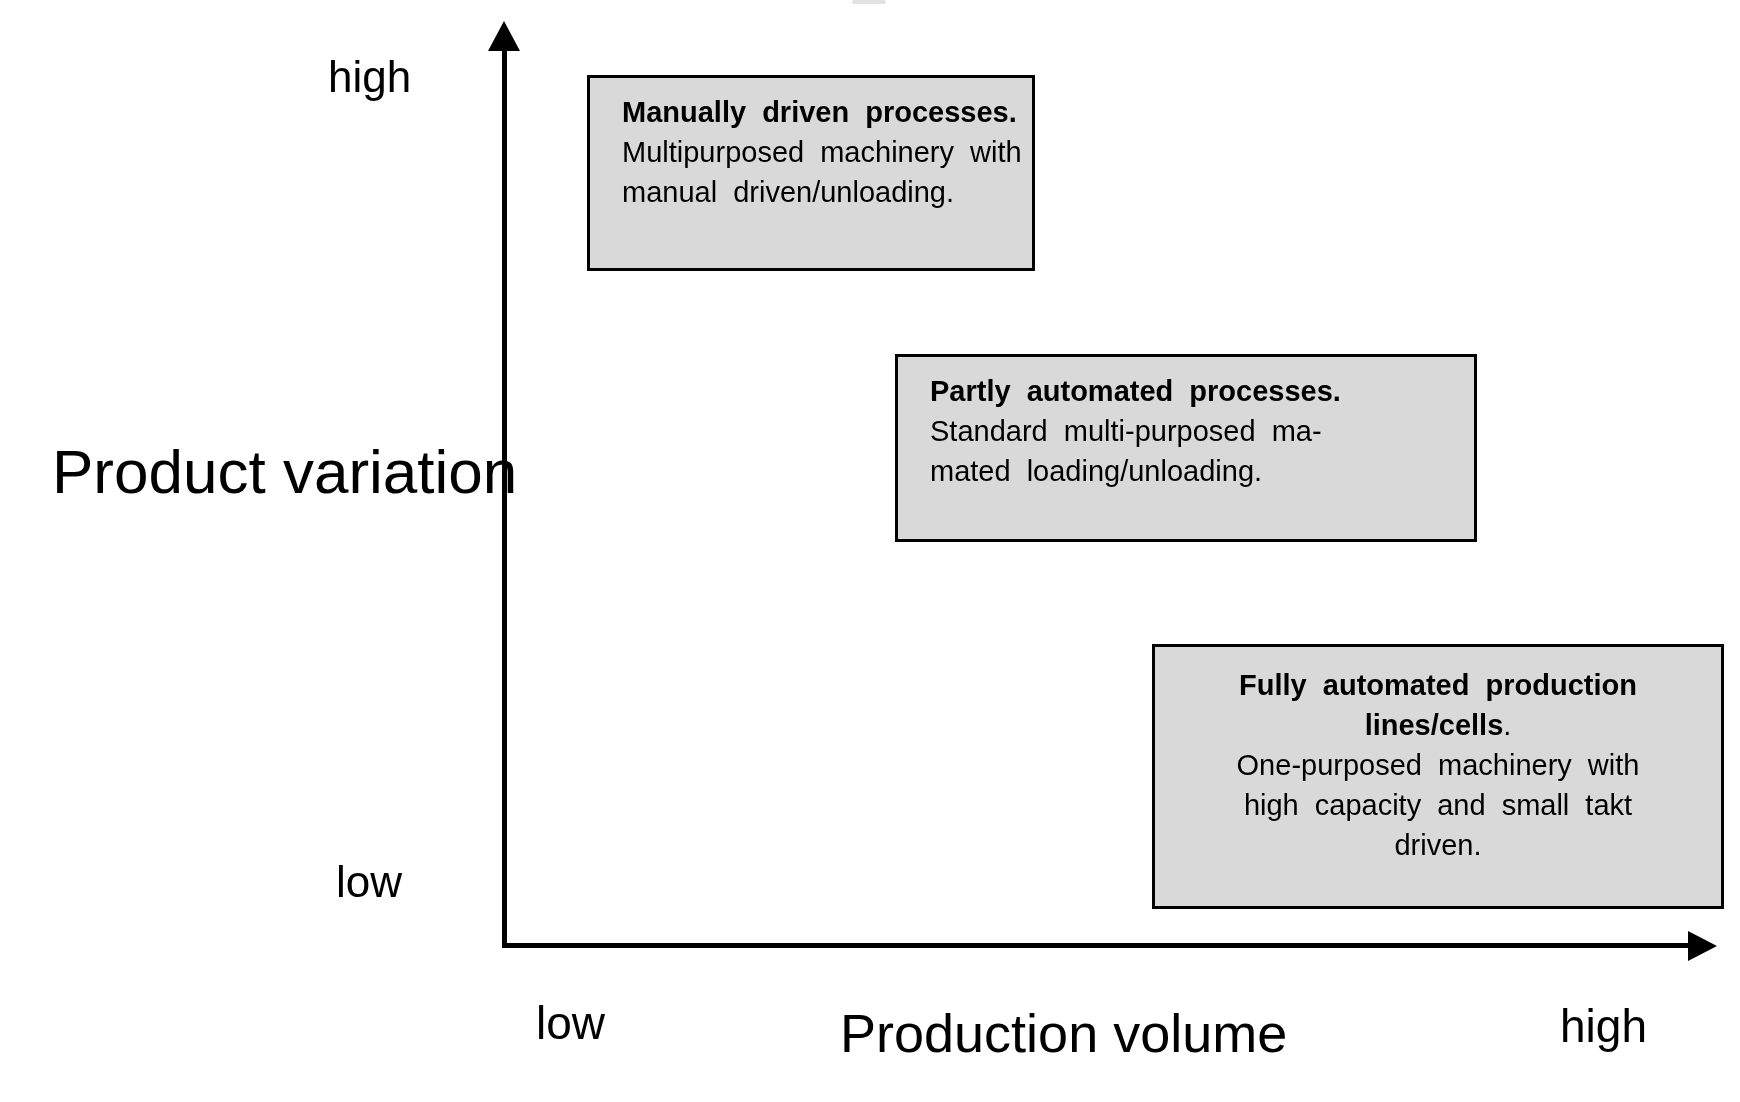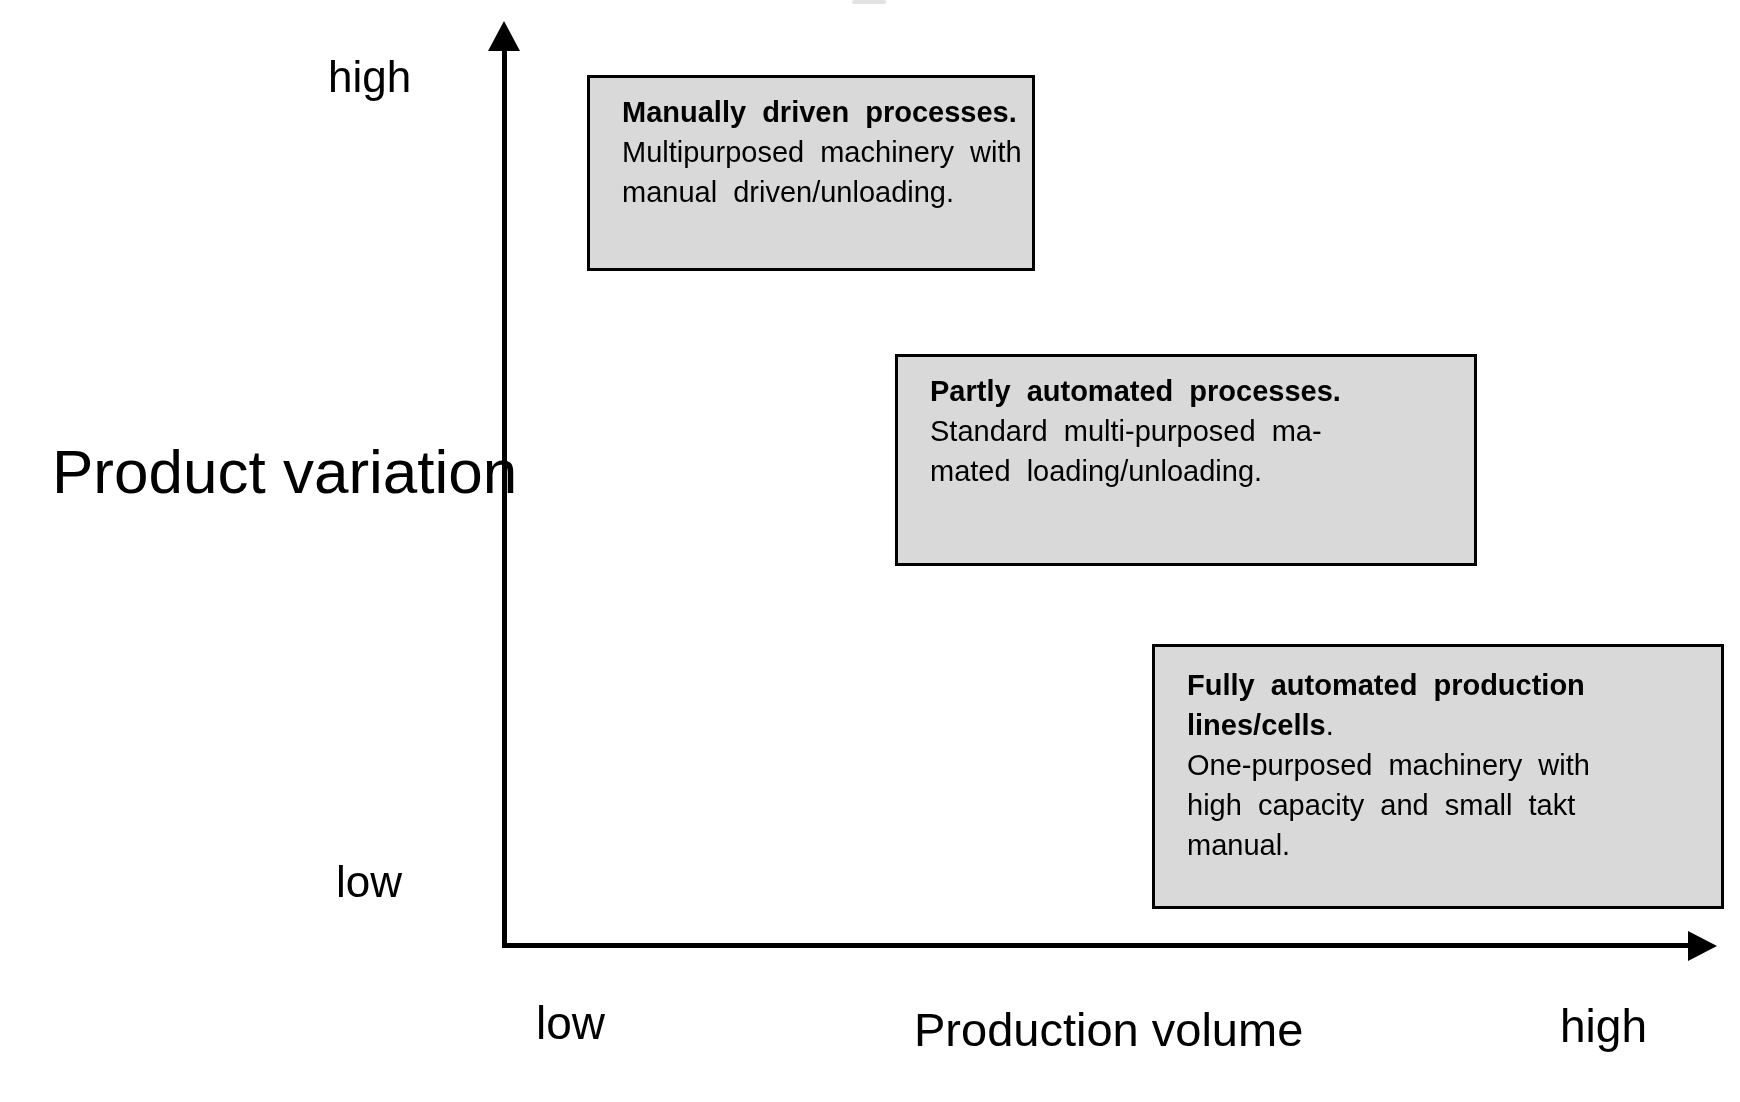--- a/index.html
+++ b/index.html
@@ -57,21 +57,21 @@
   
   .axis-label {
     position: absolute;
     line-height: 1.1;
     white-space: nowrap;
   }
   .y-high   { left: 328px; top: 53px;   font-size: 44px; }
   .y-low    { left: 336px; top: 858px;  font-size: 44px; }
   .y-title  { left: 52px;  top: 438px;  font-size: 62px; }
   .x-low    { left: 536px; top: 998px;  font-size: 46px; }
-  .x-title  { left: 914px; top: 1004px; font-size: 47px; }
+  .x-title  { left: 840px; top: 1004px; font-size: 54px; }
   .x-high   { left: 1560px; top: 1001px; font-size: 46px; }
 
   
   .callout {
     position: absolute;
     background: #d9d9d9;
     border: 3px solid #000000;
     box-sizing: border-box;
     padding: 14px 32px;
     font-size: 29px;
@@ -85,28 +85,29 @@
   .box-manual {
     left: 587px;
     top: 39px;
     width: 448px;
     height: 196px;
   }
   .box-partly {
     left: 895px;
     top: 318px;
     width: 582px;
-    height: 212px;
+    height: 188px;
   }
   .box-fully {
     left: 1152px;
     top: 608px;
     width: 572px;
     height: 265px;
     padding-top: 18px;
+    text-align: center;
   }
 
   
   .smudge {
     position: absolute;
     left: 852px;
     top: 0;
     width: 34px;
     height: 4px;
     background: #e2e2e2;
@@ -142,16 +143,16 @@
     <div class="line bold">Partly automated processes.</div>
     <div class="line">Standard multi-purposed ma-</div>
     <div class="line">mated loading/unloading.</div>
   </div>
 
   <div class="callout box-fully">
     <div class="line bold">Fully automated production</div>
     <div class="line"><span class="bold">lines/cells</span><span>.</span></div>
     <div class="line">One-purposed machinery with</div>
     <div class="line">high capacity and small takt</div>
-    <div class="line">manual.</div>
+    <div class="line">driven.</div>
   </div>
 
 </div>
 
 </body></html>

